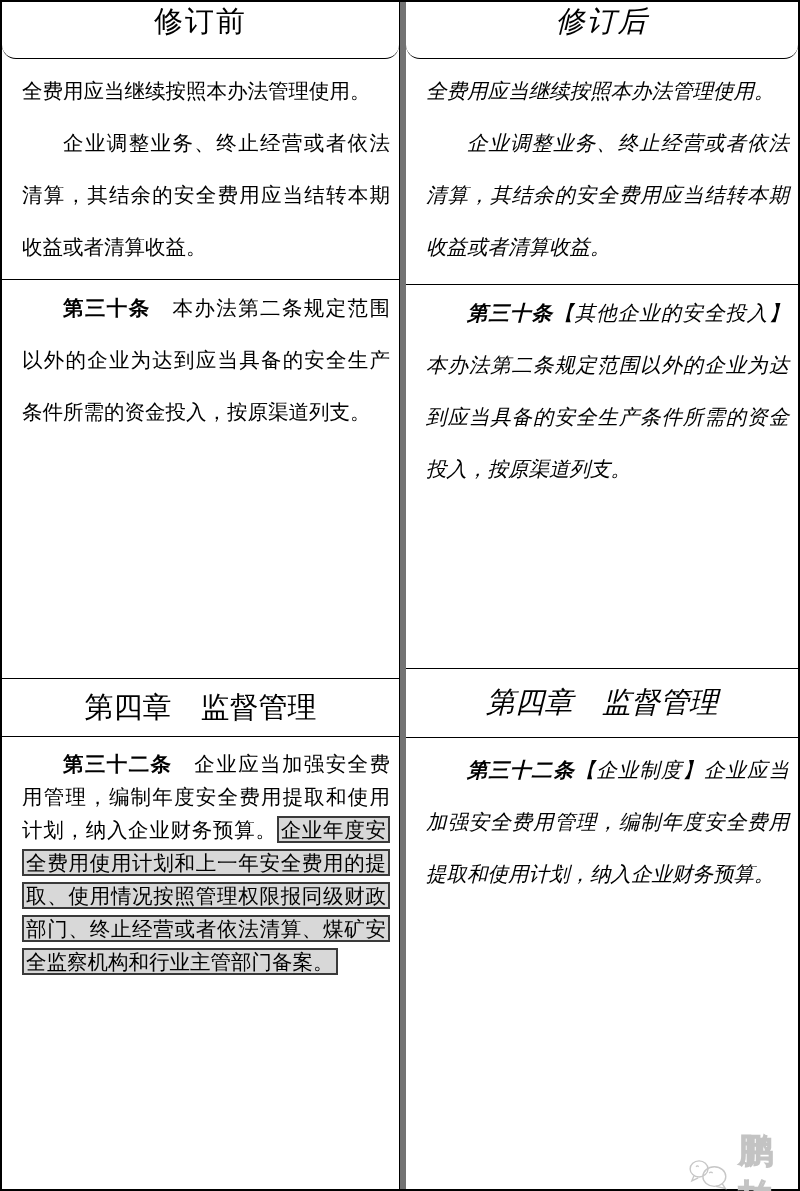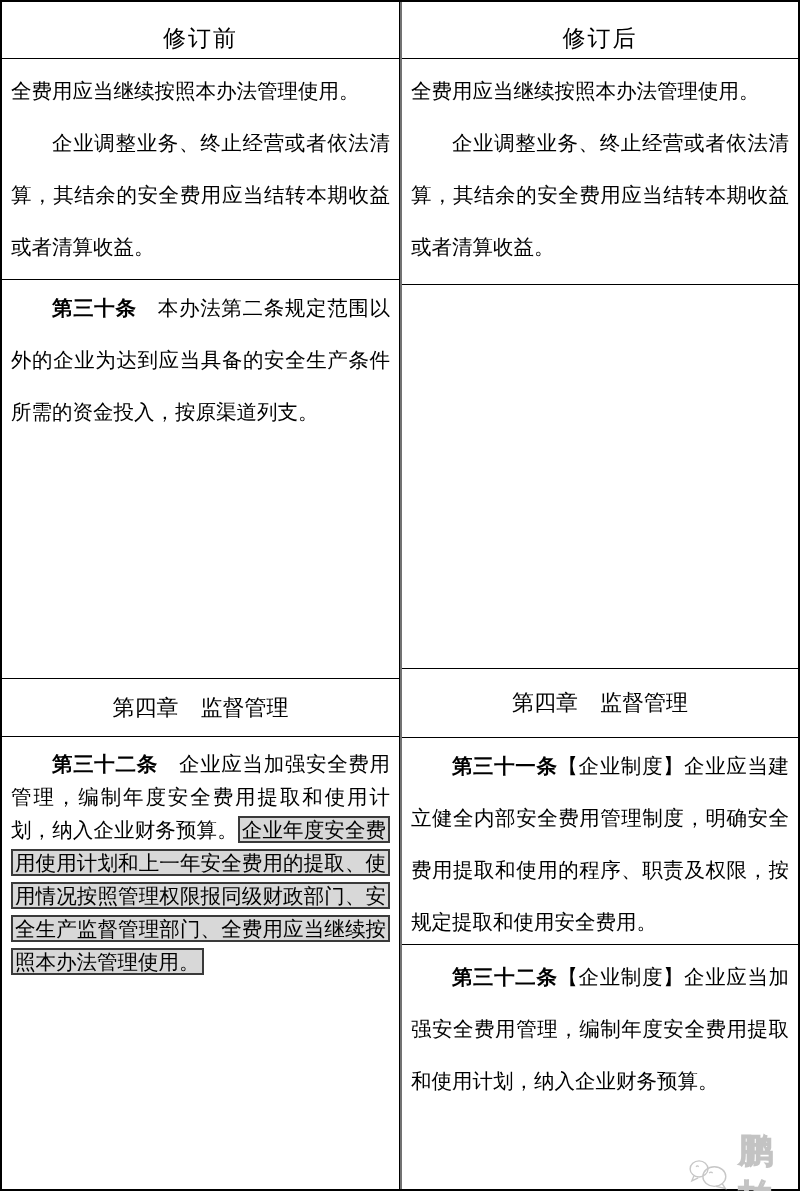--- a/index.html
+++ b/index.html
@@ -17,36 +17,36 @@
     height: 1191px;
     border: 2px solid #000;
     display: flex;
   }
   .col {
     width: 398px;
     display: flex;
     flex-direction: column;
   }
   .col-left  { border-right: 1px solid #000; }
-  .col-right { border-left: 2px solid #737373; }
+  .col-right { border-left: 6px solid #737373; font-style: italic; }
 
   .cell {
     border-bottom: 1px solid #000;
     overflow: hidden;
-    padding: 2px 9px 0 9px;
+    padding: 2px 9px 0 20px;
   }
   .cell-last { border-bottom: none; flex: 1; }
 
   .cell-head {
-    display: flex; align-items: flex-end; justify-content: center;
-    font-size: 23px; letter-spacing: 2px; padding: 0 0 4px 0;
+    display: flex; align-items: flex-start; justify-content: center;
+    font-size: 29px; letter-spacing: 2px; padding: 0 0 4px 0; border-radius: 14px;
   }
   .cell-chapter {
     display: flex; align-items: center; justify-content: center;
-    font-size: 22px; padding: 0;
+    font-size: 29px; padding: 0;
   }
 
   
   .lh0 { height: 57px; }  .rh0 { height: 57px; }
   .lh1 { height: 221px; } .rh1 { height: 226px; }
   .lh2 { height: 399px; } .rh2 { height: 384px; }
   .lh3 { height: 58px; }  .rh3 { height: 69px; }
   .lh4 { height: 199px; } .rh4 { height: 207px; }
 
   .pt6  { padding-top: 6px; }
@@ -106,46 +106,44 @@
       <div class="cell lh2">
         <p class="p-wide indent"><span class="term">第三十条</span><span>　本办法第二条规定范围以外的企业为达到应当具备的安全生产条件所需的资金投入，按原渠道列支。</span></p>
       </div>
 
       <div class="cell cell-chapter lh3">
         <span>第四章　监督管理</span>
       </div>
 
 
       <div class="cell cell-last pt10">
-        <p class="p-single indent"><span class="term">第三十二条</span><span>　企业应当加强安全费用管理，编制年度安全费用提取和使用计划，纳入企业财务预算。</span><span class="hl">企业年度安全费用使用计划和上一年安全费用的提取、使用情况按照管理权限报同级财政部门、安全生产监督管理部门、全费用应当继续按照本办法管理使用。</span></p>
+        <p class="p-single indent"><span class="term">第三十二条</span><span>　企业应当加强安全费用管理，编制年度安全费用提取和使用计划，纳入企业财务预算。</span><span class="hl">企业年度安全费用使用计划和上一年安全费用的提取、使用情况按照管理权限报同级财政部门、终止经营或者依法清算、煤矿安全监察机构和行业主管部门备案。</span></p>
       </div>
 
     </div>
 
     <div class="col col-right">
 
       <div class="cell cell-head rh0">
         <span>修订后</span>
       </div>
 
       <div class="cell rh1 pt6">
         <p class="p-wide">全费用应当继续按照本办法管理使用。</p>
         <p class="p-wide indent">企业调整业务、终止经营或者依法清算，其结余的安全费用应当结转本期收益或者清算收益。</p>
       </div>
 
       <div class="cell rh2">
+        <p class="p-wide indent"><span class="term">第三十条</span><span class="bracket">【其他企业的安全投入】</span><span>本办法第二条规定范围以外的企业为达到应当具备的安全生产条件所需的资金投入，按原渠道列支。</span></p>
       </div>
 
       <div class="cell cell-chapter rh3">
         <span>第四章　监督管理</span>
       </div>
 
-      <div class="cell rh4">
-        <p class="p-wide indent"><span class="term">第三十一条</span><span class="bracket">【企业制度】</span><span>企业应当建立健全内部安全费用管理制度，明确安全费用提取和使用的程序、职责及权限，按规定提取和使用安全费用。</span></p>
-      </div>
 
       <div class="cell cell-last pt6">
         <p class="p-wide indent"><span class="term">第三十二条</span><span class="bracket">【企业制度】</span><span>企业应当加强安全费用管理，编制年度安全费用提取和使用计划，纳入企业财务预算。</span></p>
       </div>
 
     </div>
   </div>
 
   <div class="watermark">
     <svg width="54" height="42" viewBox="0 0 54 42">

